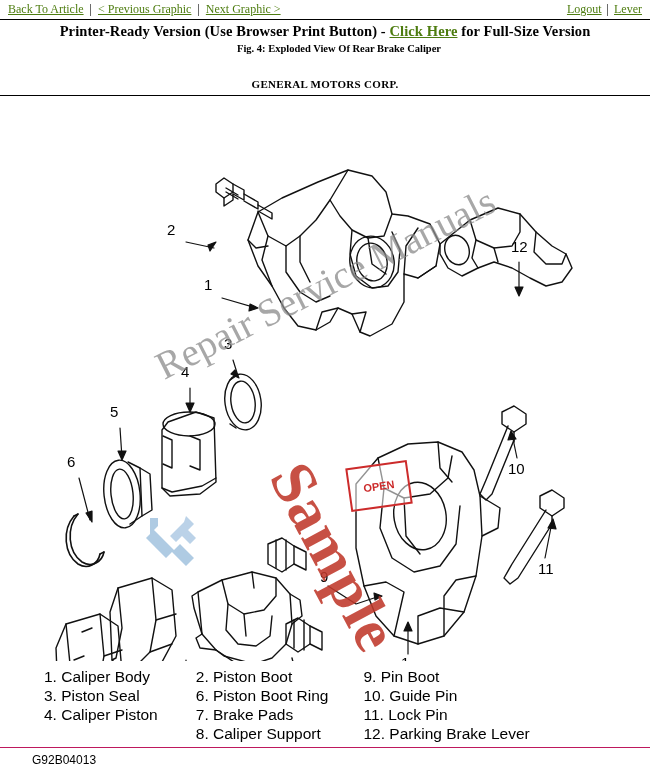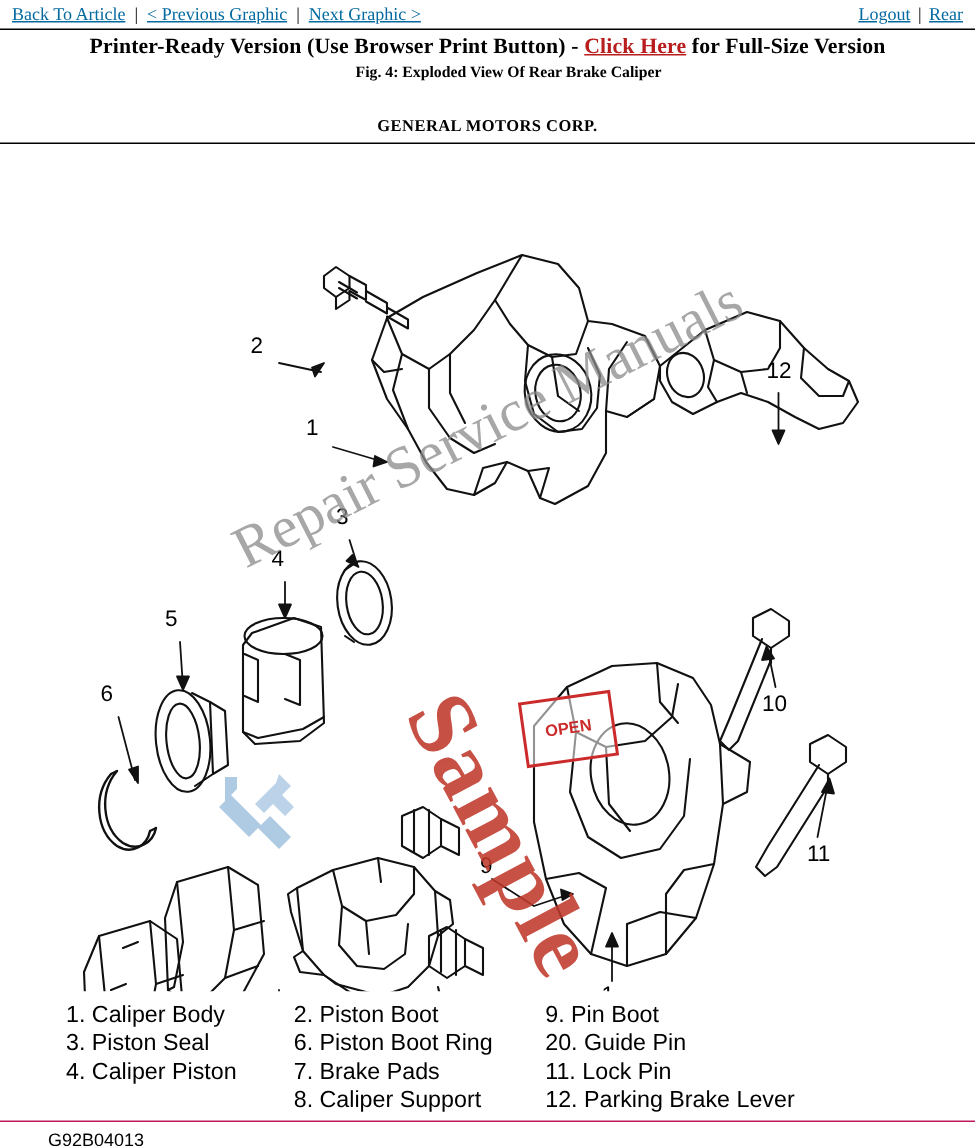--- a/index.html
+++ b/index.html
@@ -32,21 +32,21 @@
     padding: 0 8px;
     box-sizing: border-box;
     font-family: "Liberation Serif", serif;
     font-size: 12px;
   }
   .nav-left, .nav-right {
     display: flex;
     align-items: center;
   }
   .nav-link {
-    color: #0369a1;
+    color: #4d7c0f;
     text-decoration: underline;
     cursor: pointer;
     font-size: 12px;
     white-space: nowrap;
   }
   .nav-sep {
     margin: 0 6px;
     color: #000;
   }
   .nav-right .nav-sep { margin: 0 5px; }
@@ -57,21 +57,21 @@
     padding: 3px 0 5px 0;
     text-align: center;
   }
   .printer-line {
     font-size: 14.5px;
     font-weight: bold;
     letter-spacing: 0.1px;
     margin-bottom: 3px;
   }
   .printer-line .click-here {
-    color: #b91c1c;
+    color: #4d7c0f;
     text-decoration: underline;
     cursor: pointer;
   }
   .fig-line {
     font-size: 10.5px;
     font-weight: bold;
     margin-bottom: 3px;
     margin-left: 28px;
   }
   .corp-line {
@@ -185,21 +185,21 @@
     <div class="nav-left">
       <span class="nav-link">Back To Article</span>
       <span class="nav-sep">|</span>
       <span class="nav-link">&lt; Previous Graphic</span>
       <span class="nav-sep">|</span>
       <span class="nav-link">Next Graphic &gt;</span>
     </div>
     <div class="nav-right">
       <span class="nav-link">Logout</span>
       <span class="nav-sep">|</span>
-      <span class="nav-link">Rear</span>
+      <span class="nav-link">Lever</span>
     </div>
   </div>
 
   <div class="header-block">
     <div class="printer-line">
       <span>Printer-Ready Version (Use Browser Print Button) - </span><span class="click-here">Click Here</span><span> for Full-Size Version</span>
     </div>
     <div class="fig-line">Fig. 4: Exploded View Of Rear Brake Caliper</div>
     <div class="corp-line">GENERAL MOTORS CORP.</div>
   </div>
@@ -411,21 +411,21 @@
         <div class="legend-item">4. Caliper Piston</div>
       </div>
       <div class="legend-col c2">
         <div class="legend-item">2. Piston Boot</div>
         <div class="legend-item">6. Piston Boot Ring</div>
         <div class="legend-item">7. Brake Pads</div>
         <div class="legend-item">8. Caliper Support</div>
       </div>
       <div class="legend-col c3">
         <div class="legend-item">9. Pin Boot</div>
-        <div class="legend-item">20. Guide Pin</div>
+        <div class="legend-item">10. Guide Pin</div>
         <div class="legend-item">11. Lock Pin</div>
         <div class="legend-item">12. Parking Brake Lever</div>
       </div>
     </div>
   </div>
 
   <div class="footer-code">G92B04013</div>
   <div class="bottom-rule"></div>
 
 </div>

